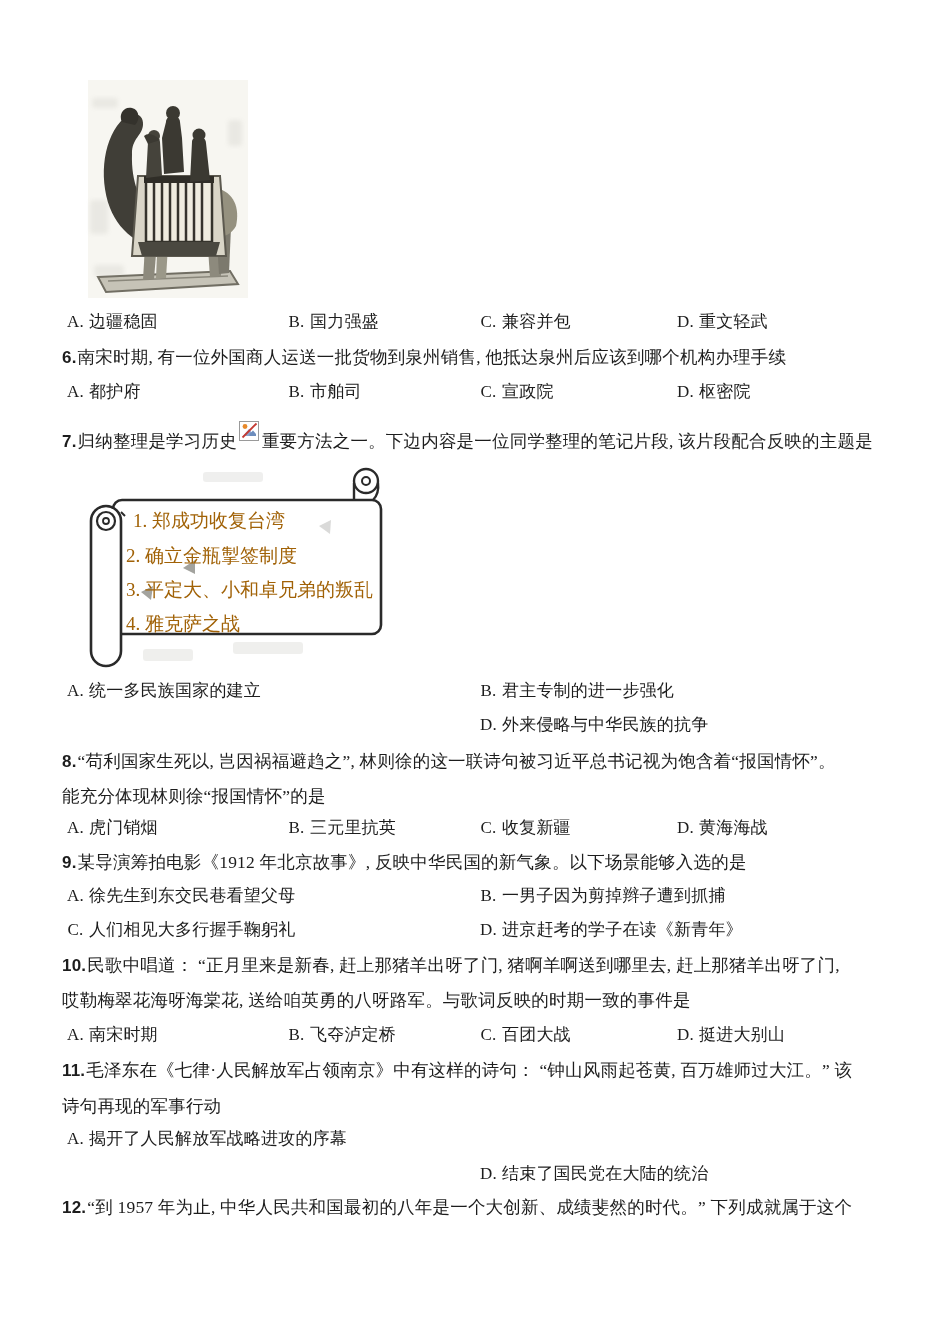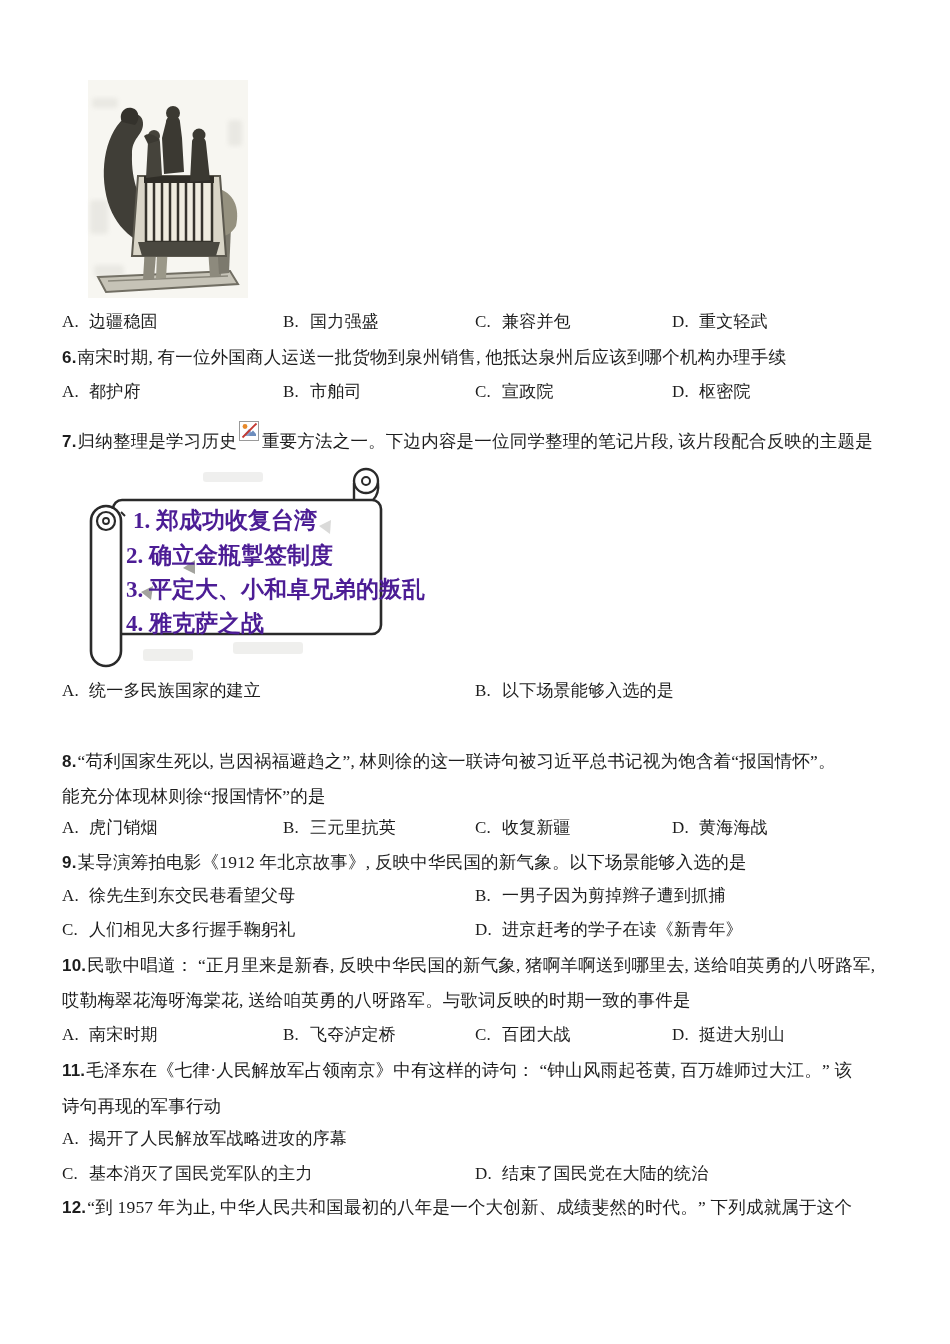--- a/index.html
+++ b/index.html
@@ -4,29 +4,29 @@
 <style>
   html,body{margin:0;padding:0;}
   body{
     width:950px;height:1344px;position:relative;overflow:hidden;
     background:#ffffff;
     font-family:"Liberation Serif","DejaVu Serif",serif;
     color:#1d1d1d;
   }
   .line{position:absolute;left:62px;width:860px;font-size:17.5px;line-height:22px;white-space:nowrap;letter-spacing:0.2px;}
   .qnum{font-family:"Liberation Sans","DejaVu Sans",sans-serif;font-weight:bold;font-size:17px;margin-right:1px;}
-  .opt-row{position:absolute;left:0;top:0;width:950px;height:26px;}
+  .opt-row{position:absolute;left:0;top:0;width:950px;height:26px;text-align:center;}
   .opt{position:absolute;top:0;white-space:nowrap;font-size:17px;line-height:22px;letter-spacing:0.2px;}
   .opt .letter{display:inline-block;min-width:27px;}
   
   .camel-box{position:absolute;left:88px;top:80px;width:160px;height:218px;background:#f7f6f1;}
   .smudge{position:absolute;background:#9a9a92;opacity:0.14;filter:blur(2px);border-radius:3px;}
   
   .scroll-box{position:absolute;left:83px;top:464px;width:308px;height:208px;}
-  .scroll-line{position:absolute;font-weight:bold;font-size:23px;line-height:24px;white-space:nowrap;color:#4c1d95;}
+  .scroll-line{position:absolute;font-weight:normal;font-size:19px;line-height:24px;white-space:nowrap;color:#a16207;}
   .bi-icon{display:inline-block;width:20px;height:20px;vertical-align:6px;margin:0 3px 0 2px;}
 </style>
 </head>
 <body>
 
 <div class="camel-box">
   <div class="smudge" style="left:4px;top:18px;width:26px;height:10px;"></div>
   <div class="smudge" style="left:2px;top:120px;width:18px;height:34px;"></div>
   <div class="smudge" style="left:140px;top:40px;width:14px;height:26px;"></div>
   <div class="smudge" style="left:6px;top:185px;width:30px;height:12px;"></div>
@@ -131,23 +131,24 @@
     </g>
   </svg>
   <div class="scroll-line" style="left:50px;top:45px">1. 郑成功收复台湾</div>
   <div class="scroll-line" style="left:43px;top:80px">2. 确立金瓶掣签制度</div>
   <div class="scroll-line" style="left:43px;top:114px">3. 平定大、小和卓兄弟的叛乱</div>
   <div class="scroll-line" style="left:43px;top:148px">4. 雅克萨之战</div>
 </div>
 
 <div class="opt-row" style="top:680px">
   <span class="opt" style="left:62px"><span class="letter">A.</span><span>统一多民族国家的建立</span></span>
-  <span class="opt" style="left:475px"><span class="letter">B.</span><span>以下场景能够入选的是</span></span>
+  <span class="opt" style="left:475px"><span class="letter">B.</span><span>君主专制的进一步强化</span></span>
 </div>
 <div class="opt-row" style="top:714px">
+  <span class="opt" style="left:475px"><span class="letter">D.</span><span>外来侵略与中华民族的抗争</span></span>
 </div>
 
 <div class="line" style="top:750px">
   <span class="qnum">8.</span><span>“苟利国家生死以, 岂因祸福避趋之”, 林则徐的这一联诗句被习近平总书记视为饱含着“报国情怀”。</span>
 </div>
 <div class="line" style="top:785px">能充分体现林则徐“报国情怀”的是</div>
 <div class="opt-row" style="top:817px">
   <span class="opt" style="left:62px"><span class="letter">A.</span><span>虎门销烟</span></span>
   <span class="opt" style="left:283px"><span class="letter">B.</span><span>三元里抗英</span></span>
   <span class="opt" style="left:475px"><span class="letter">C.</span><span>收复新疆</span></span>
@@ -160,37 +161,36 @@
 <div class="opt-row" style="top:885px">
   <span class="opt" style="left:62px"><span class="letter">A.</span><span>徐先生到东交民巷看望父母</span></span>
   <span class="opt" style="left:475px"><span class="letter">B.</span><span>一男子因为剪掉辫子遭到抓捕</span></span>
 </div>
 <div class="opt-row" style="top:919px">
   <span class="opt" style="left:62px"><span class="letter">C.</span><span>人们相见大多行握手鞠躬礼</span></span>
   <span class="opt" style="left:475px"><span class="letter">D.</span><span>进京赶考的学子在读《新青年》</span></span>
 </div>
 
 <div class="line" style="top:954px">
-  <span class="qnum">10.</span><span>民歌中唱道： “正月里来是新春, 反映中华民国的新气象, 猪啊羊啊送到哪里去, 送给咱英勇的八呀路军,</span>
+  <span class="qnum">10.</span><span>民歌中唱道： “正月里来是新春, 赶上那猪羊出呀了门, 猪啊羊啊送到哪里去, 赶上那猪羊出呀了门,</span>
 </div>
 <div class="line" style="top:989px">哎勒梅翠花海呀海棠花, 送给咱英勇的八呀路军。与歌词反映的时期一致的事件是</div>
 <div class="opt-row" style="top:1024px">
   <span class="opt" style="left:62px"><span class="letter">A.</span><span>南宋时期</span></span>
   <span class="opt" style="left:283px"><span class="letter">B.</span><span>飞夺泸定桥</span></span>
   <span class="opt" style="left:475px"><span class="letter">C.</span><span>百团大战</span></span>
   <span class="opt" style="left:672px"><span class="letter">D.</span><span>挺进大别山</span></span>
 </div>
 
 <div class="line" style="top:1059px">
   <span class="qnum">11.</span><span>毛泽东在《七律·人民解放军占领南京》中有这样的诗句： “钟山风雨起苍黄, 百万雄师过大江。” 该</span>
 </div>
 <div class="line" style="top:1095px">诗句再现的军事行动</div>
 <div class="opt-row" style="top:1128px">
   <span class="opt" style="left:62px"><span class="letter">A.</span><span>揭开了人民解放军战略进攻的序幕</span></span>
 </div>
 <div class="opt-row" style="top:1163px">
-  <span class="opt" style="left:62px"><span class="letter">C.</span><span>基本消灭了国民党军队的主力</span></span>
   <span class="opt" style="left:475px"><span class="letter">D.</span><span>结束了国民党在大陆的统治</span></span>
 </div>
 
 <div class="line" style="top:1196px">
   <span class="qnum">12.</span><span>“到 1957 年为止, 中华人民共和国最初的八年是一个大创新、成绩斐然的时代。” 下列成就属于这个</span>
 </div>
 
 </body></html>

